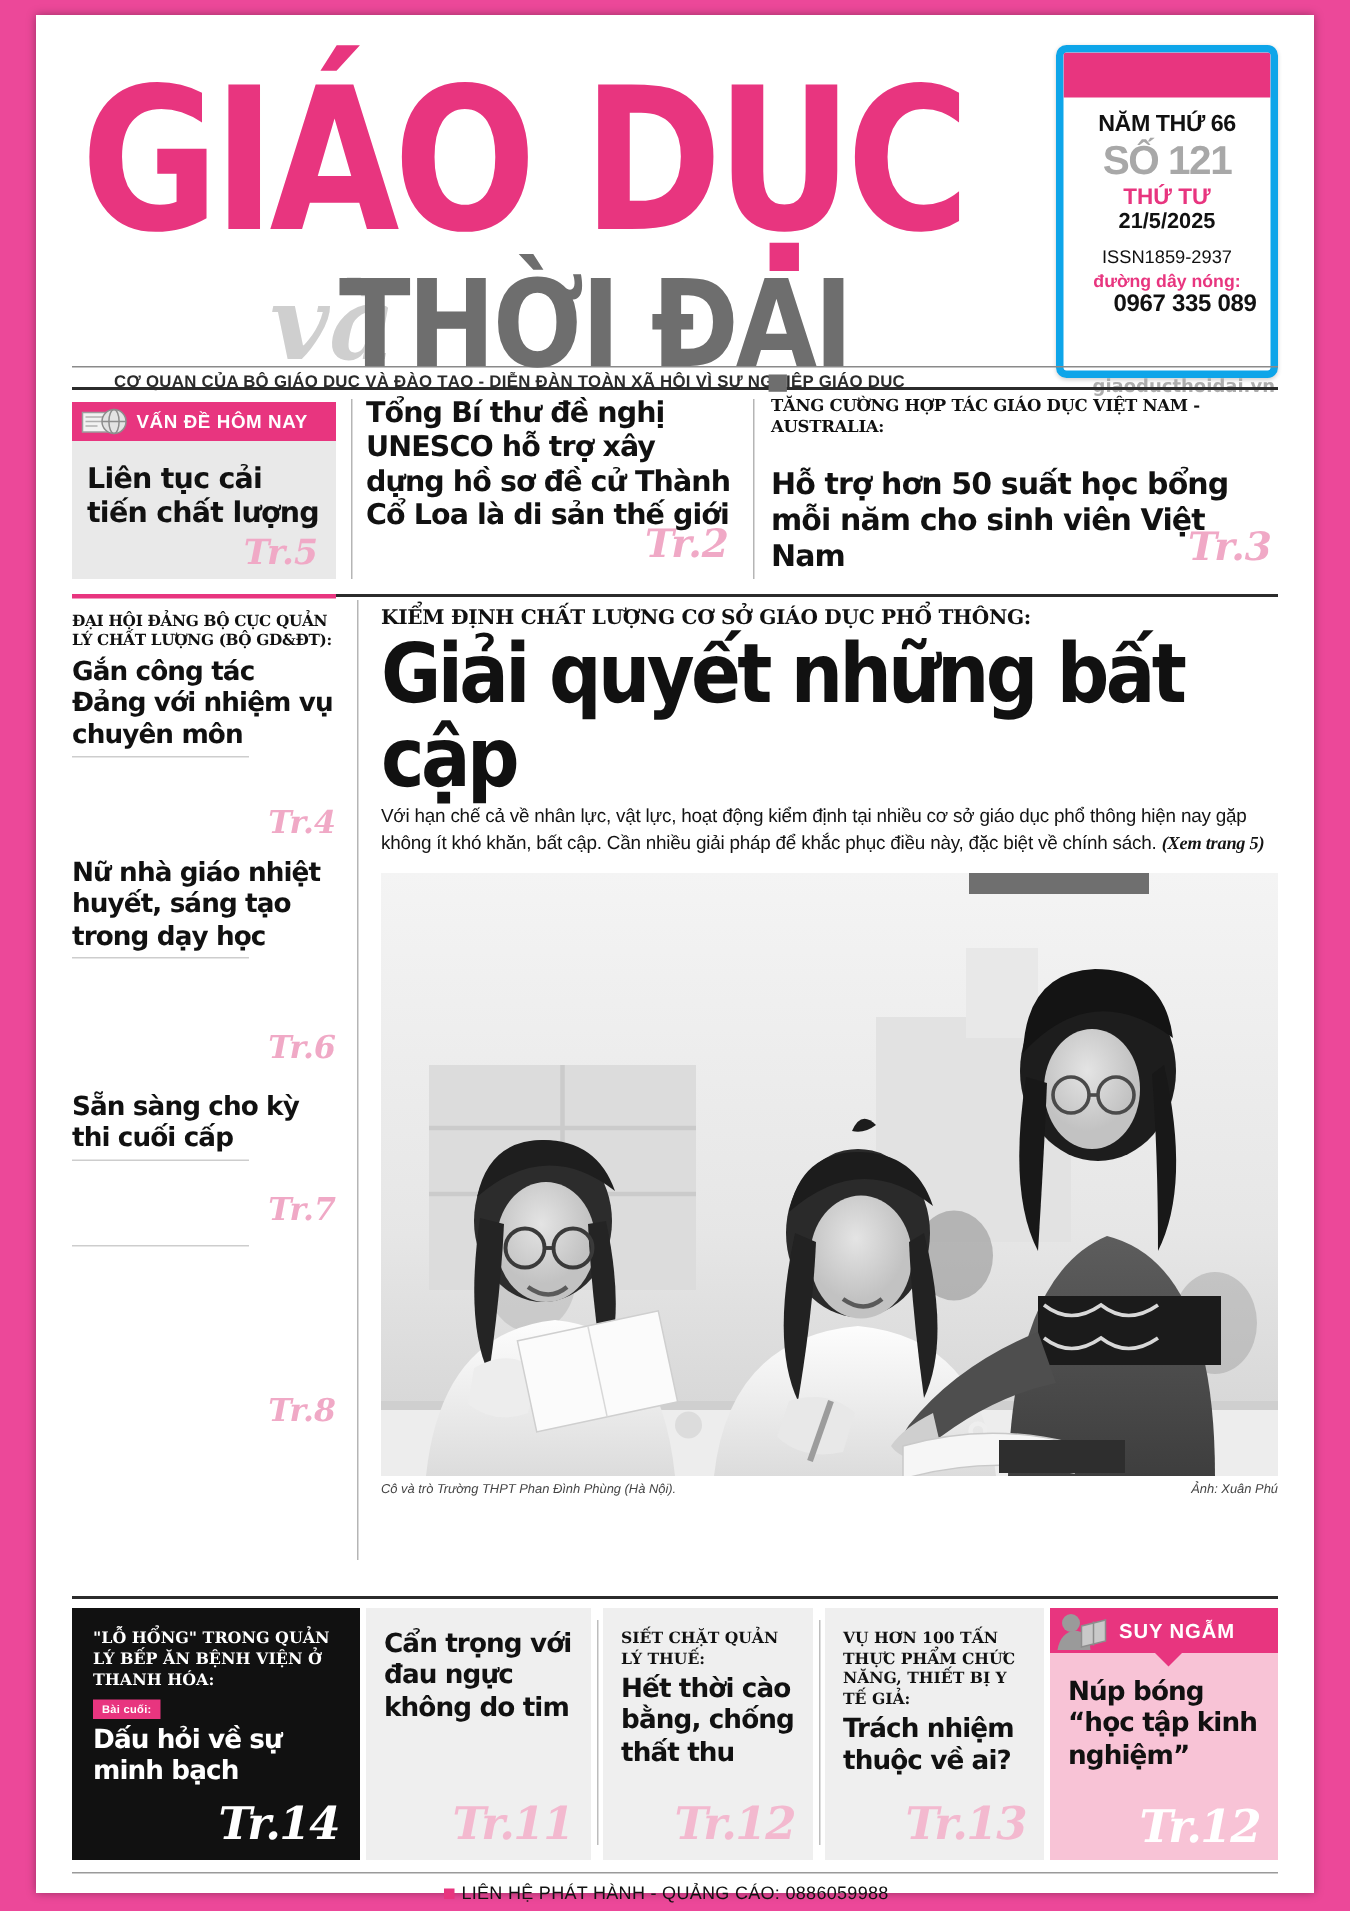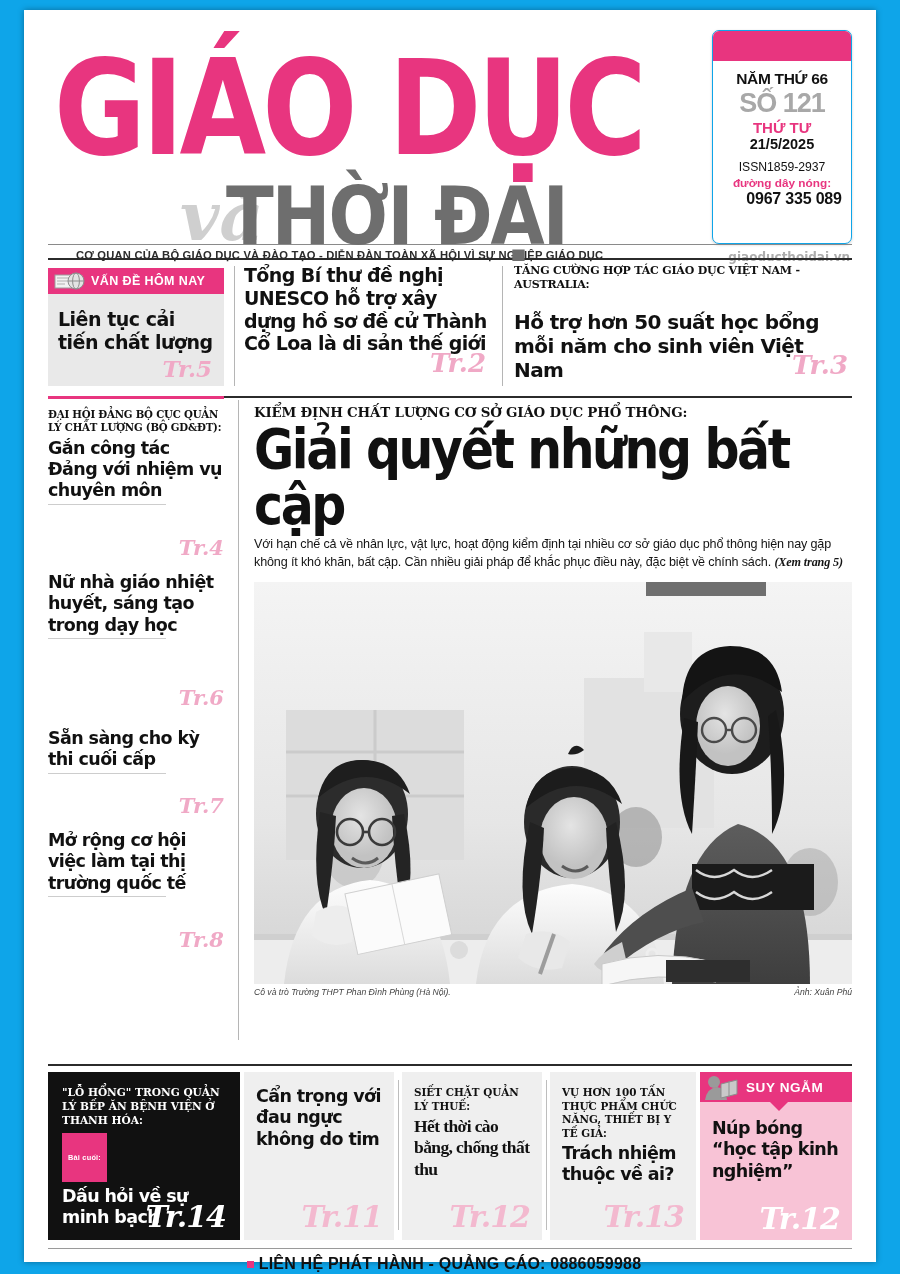--- a/index.html
+++ b/index.html
@@ -1,18 +1,18 @@
 <!DOCTYPE html>
 <html><head>
 <meta charset="utf-8">
 <style>
   html,body{margin:0;padding:0;background:#b9b9b9;}
   body{font-family:"Liberation Sans", sans-serif;}
   #page{
-    position:relative;width:900px;height:1274px;margin:0 auto;background:#0ea5e9;
+    position:relative;width:900px;height:1274px;margin:0 auto;background:#ec4899;
     overflow:hidden;
   }
   #sheet{
     position:absolute;left:24px;top:10px;width:852px;height:1252px;background:#fff;
     box-shadow:0 0 6px rgba(0,0,0,.35);
   }
   .inner{position:absolute;left:24px;top:12px;width:804px;}
 
   
   .masthead{position:relative;height:232px;}
@@ -37,21 +37,21 @@
     letter-spacing:.2px;white-space:nowrap;
   }
   .site{
     position:absolute;right:2px;top:5px;font-size:12px;color:#adadad;font-weight:bold;
     font-family:"DejaVu Sans",sans-serif;
   }
 
   
   .issue-box{
     position:absolute;right:0;top:8px;width:138px;height:212px;background:#fff;
-    border:1px solid #0ea5e9;border-radius:7px;box-shadow:0 1px 3px rgba(0,0,0,.18);
+    border:5px solid #0ea5e9;border-radius:7px;box-shadow:0 1px 3px rgba(0,0,0,.18);
     overflow:hidden;text-align:center;
   }
   .issue-bar{height:30px;background:#e8357f;}
   .issue-year{font-size:15.5px;font-weight:bold;color:#111;margin-top:9px;letter-spacing:-.3px;}
   .issue-no{font-size:27px;font-weight:bold;color:#a8a8a8;line-height:1.05;margin-top:1px;letter-spacing:-1px;}
   .issue-day{font-size:15px;font-weight:bold;color:#e8357f;margin-top:2px;}
   .issue-date{font-size:14.5px;font-weight:bold;color:#111;margin-top:0px;}
   .issue-issn{font-size:12.2px;color:#111;margin-top:8px;}
   .issue-hot{font-size:11.8px;font-weight:bold;color:#e8357f;margin-top:2px;}
   .issue-phone{font-size:16px;font-weight:bold;color:#111;margin-top:0px;letter-spacing:-.2px;padding-left:24px;}
@@ -149,21 +149,21 @@
   .cell.grey{background:#efefef;padding:14px 8px 0 12px;}
   .cell.pinkcell{background:#f8c3d6;padding:0;}
   .bot-kicker-dark{
     font-family:"DejaVu Serif",serif;font-weight:bold;font-size:10.6px;color:#fff;line-height:1.32;
   }
   .bot-kicker{
     font-family:"DejaVu Serif",serif;font-weight:bold;font-size:10.4px;color:#111;line-height:1.3;
   }
   .badge-sm{
     display:inline-block;background:#e8357f;color:#fff;font-size:7.4px;font-weight:bold;
-    padding:20px 6px;margin:5px 0 4px 0;letter-spacing:.2px;
+    padding:2px 6px;margin:5px 0 4px 0;letter-spacing:.2px;
   }
   .bot-title{
     font-family:"DejaVu Sans",sans-serif;font-weight:bold;font-size:17.5px;line-height:1.22;
     letter-spacing:-.6px;
   }
   .bot-title.onwhite{color:#111;}
   .bot-title.ondark{color:#fff;}
   .bot-pg{
     position:absolute;font-family:"DejaVu Serif",serif;font-style:italic;font-weight:bold;font-size:30px;
     letter-spacing:-1px;
@@ -177,21 +177,21 @@
   .sn-badge .txt{color:#fff;font-size:13.5px;font-weight:bold;letter-spacing:.6px;}
   .sn-tail{
     position:absolute;left:70px;top:30px;width:0;height:0;
     border-left:9px solid transparent;border-right:9px solid transparent;border-top:9px solid #e8357f;
   }
   .cellsep{position:absolute;top:10px;width:1px;height:150px;background:#bdbdbd;}
 
   
   .footrow{position:relative;margin-top:6px;height:26px;border-top:1px solid #9a9a9a;border-bottom:1px solid #9a9a9a;}
   .foot-txt{
-    position:absolute;left:0;right:12px;top:6px;text-align:center;font-size:16px;font-weight:bold;color:#111;
+    position:absolute;left:0;right:12px;top:6px;text-align:center;font-size:12px;font-weight:normal;color:#111;
     letter-spacing:.2px;
   }
   .foot-sq{display:inline-block;width:7px;height:7px;background:#e8357f;margin-right:5px;vertical-align:middle;}
 </style>
 </head>
 <body>
 
 <div id="page">
  <div id="sheet">
   <div class="inner">
@@ -280,21 +280,20 @@
          <div class="left-pg">Tr.6</div>
        </div>
 
        <div class="left-item" style="height:84px;margin-top:20px;">
          <div class="left-title">Sẵn sàng cho kỳ thi cuối cấp</div>
          <div class="left-rule"></div>
          <div class="left-pg">Tr.7</div>
        </div>
 
        <div class="left-item" style="height:116px;">
-         <div class="left-title">Mở rộng cơ hội việc làm tại thị trường quốc tế</div>
          <div class="left-rule"></div>
          <div class="left-pg">Tr.8</div>
        </div>
 
      </div>
 
      <div class="left-sep"></div>
 
      <div class="right-col">
        <div class="main-kicker">KIỂM ĐỊNH CHẤT LƯỢNG CƠ SỞ GIÁO DỤC PHỔ THÔNG:</div>
@@ -413,21 +412,21 @@
      </div>
 
      <div class="cell grey" style="left:196px;width:150px;">
        <div class="bot-title onwhite">Cẩn trọng với đau ngực không do tim</div>
        <div class="bot-pg pg-grey">Tr.11</div>
      </div>
      <div class="cellsep" style="left:350px;"></div>
 
      <div class="cell grey" style="left:354px;width:140px;">
        <div class="bot-kicker">SIẾT CHẶT QUẢN LÝ THUẾ:</div>
-       <div class="bot-title onwhite" style="margin-top:3px;font-family:Liberation Serif, serif;">Hết thời cào bằng, chống thất thu</div>
+       <div class="bot-title onwhite" style="margin-top:3px;">Hết thời cào bằng, chống thất thu</div>
        <div class="bot-pg pg-grey">Tr.12</div>
      </div>
      <div class="cellsep" style="left:498px;"></div>
 
      <div class="cell grey" style="left:502px;width:146px;">
        <div class="bot-kicker">VỤ HƠN 100 TẤN THỰC PHẨM CHỨC NĂNG, THIẾT BỊ Y TẾ GIẢ:</div>
        <div class="bot-title onwhite" style="margin-top:3px;">Trách nhiệm thuộc về ai?</div>
        <div class="bot-pg pg-grey">Tr.13</div>
      </div>
 

